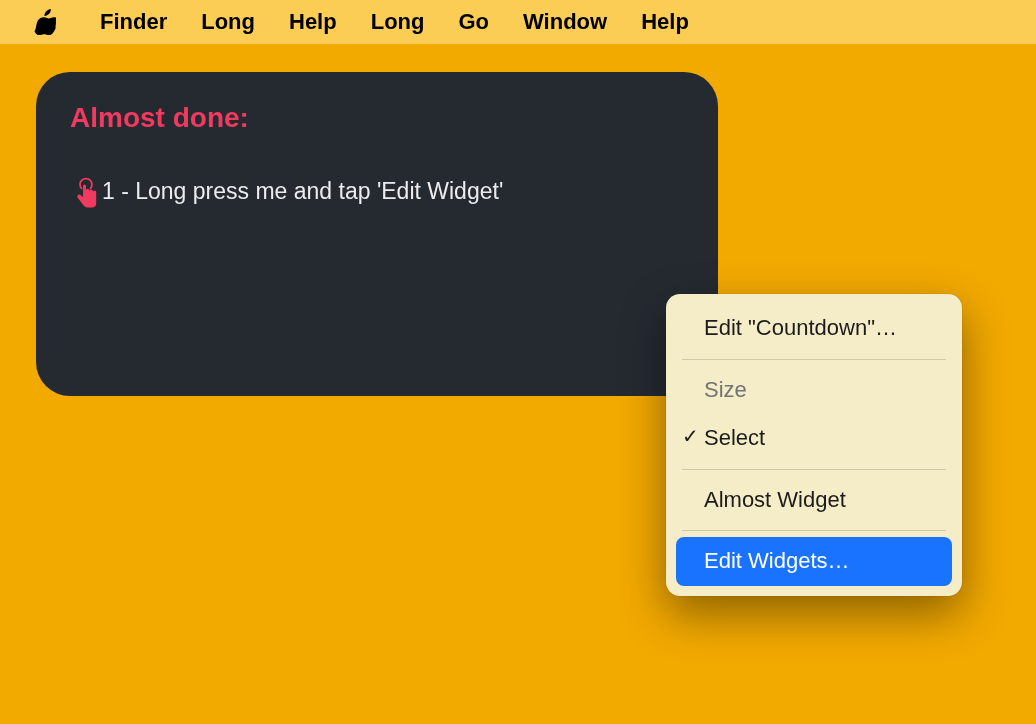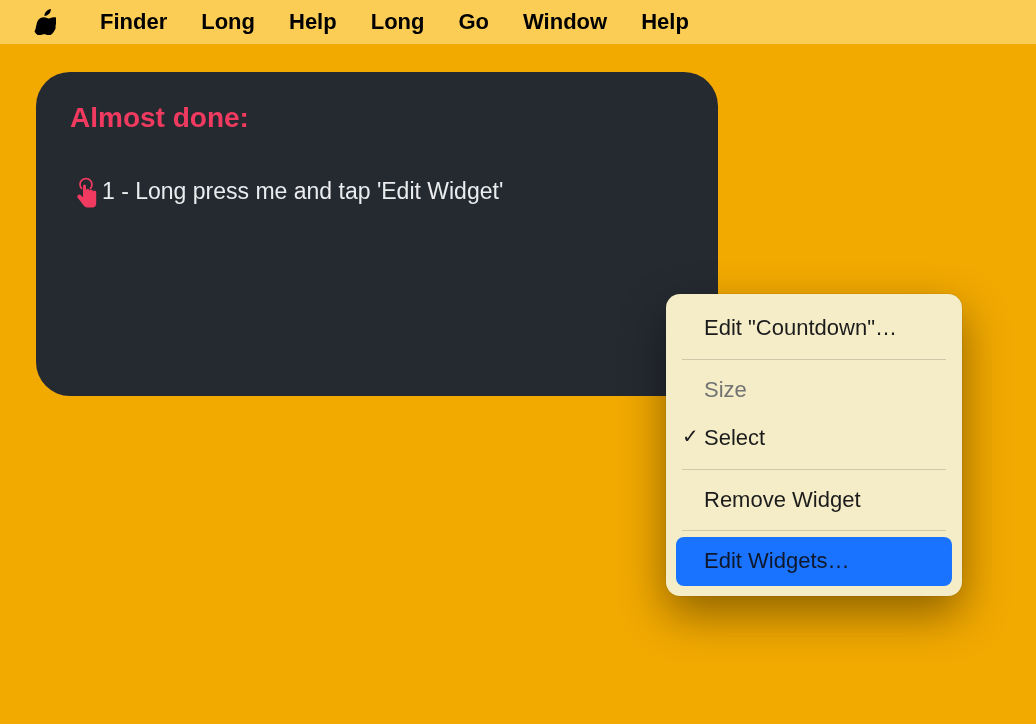--- a/index.html
+++ b/index.html
@@ -86,21 +86,21 @@
     top: 9px;
     font-size: 20px;
   }
   .cm-sep {
     height: 1px;
     margin: 6px 6px;
     background: rgba(0,0,0,0.15);
   }
   .cm-item.highlight {
     background: #1a73ff;
-    color: #0f172a;
+    color: #ffffff;
   }
 </style>
 </head>
 <body>
 
 <div class="menubar">
   <span class="apple-icon">
     <svg viewBox="0 0 170 200">
         <path d="M130 0c1 14-4 27-13 37-9 10-23 18-36 17-2-13 5-27 13-36C103 8 119 1 130 0zM168 147c-5 11-7 16-14 26-9 14-22 31-38 31-14 0-18-9-37-9s-24 9-38 9c-16 0-28-16-37-30C19 147 16 108 31 87c11-15 28-24 44-24 16 0 27 9 40 9 13 0 21-9 40-9 14 0 29 8 40 21-35 19-29 69-27 63z"></path>
       </svg>
@@ -131,16 +131,16 @@
 
 <div class="context-menu">
   <div class="cm-item">Edit "Countdown"…</div>
   <div class="cm-sep"></div>
   <div class="cm-item section-label">Size</div>
   <div class="cm-item">
     <span class="check">✓</span>
     <span>Select</span>
   </div>
   <div class="cm-sep"></div>
-  <div class="cm-item">Remove Widget</div>
+  <div class="cm-item">Almost Widget</div>
   <div class="cm-sep"></div>
   <div class="cm-item highlight">Edit Widgets…</div>
 </div>
 
 </body></html>

